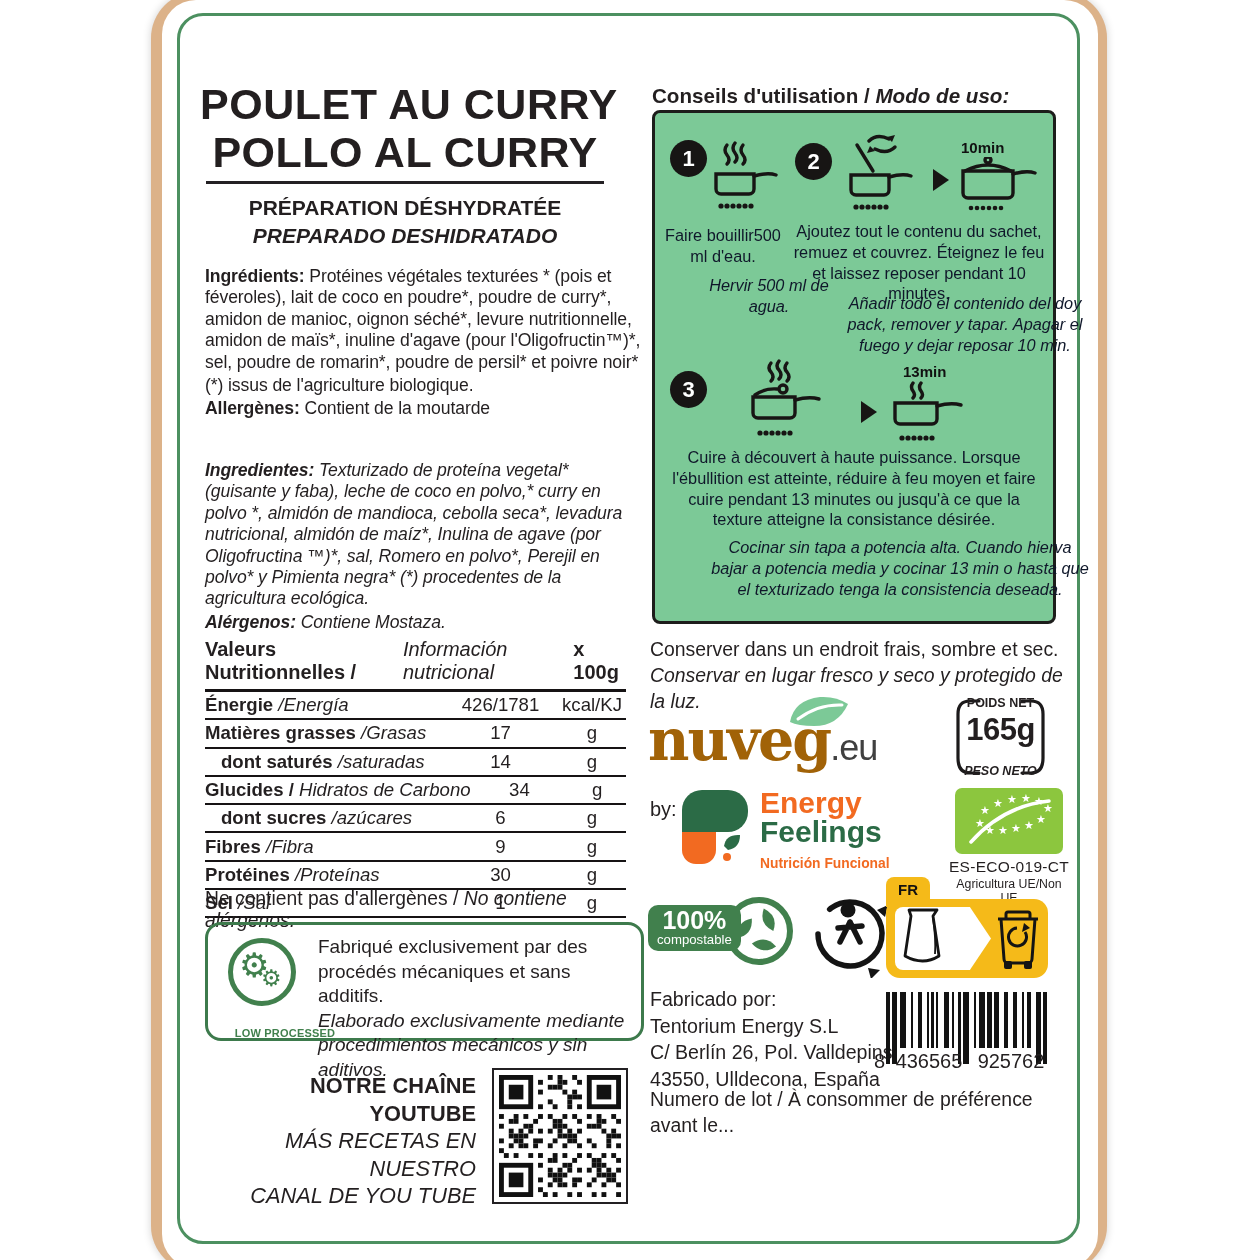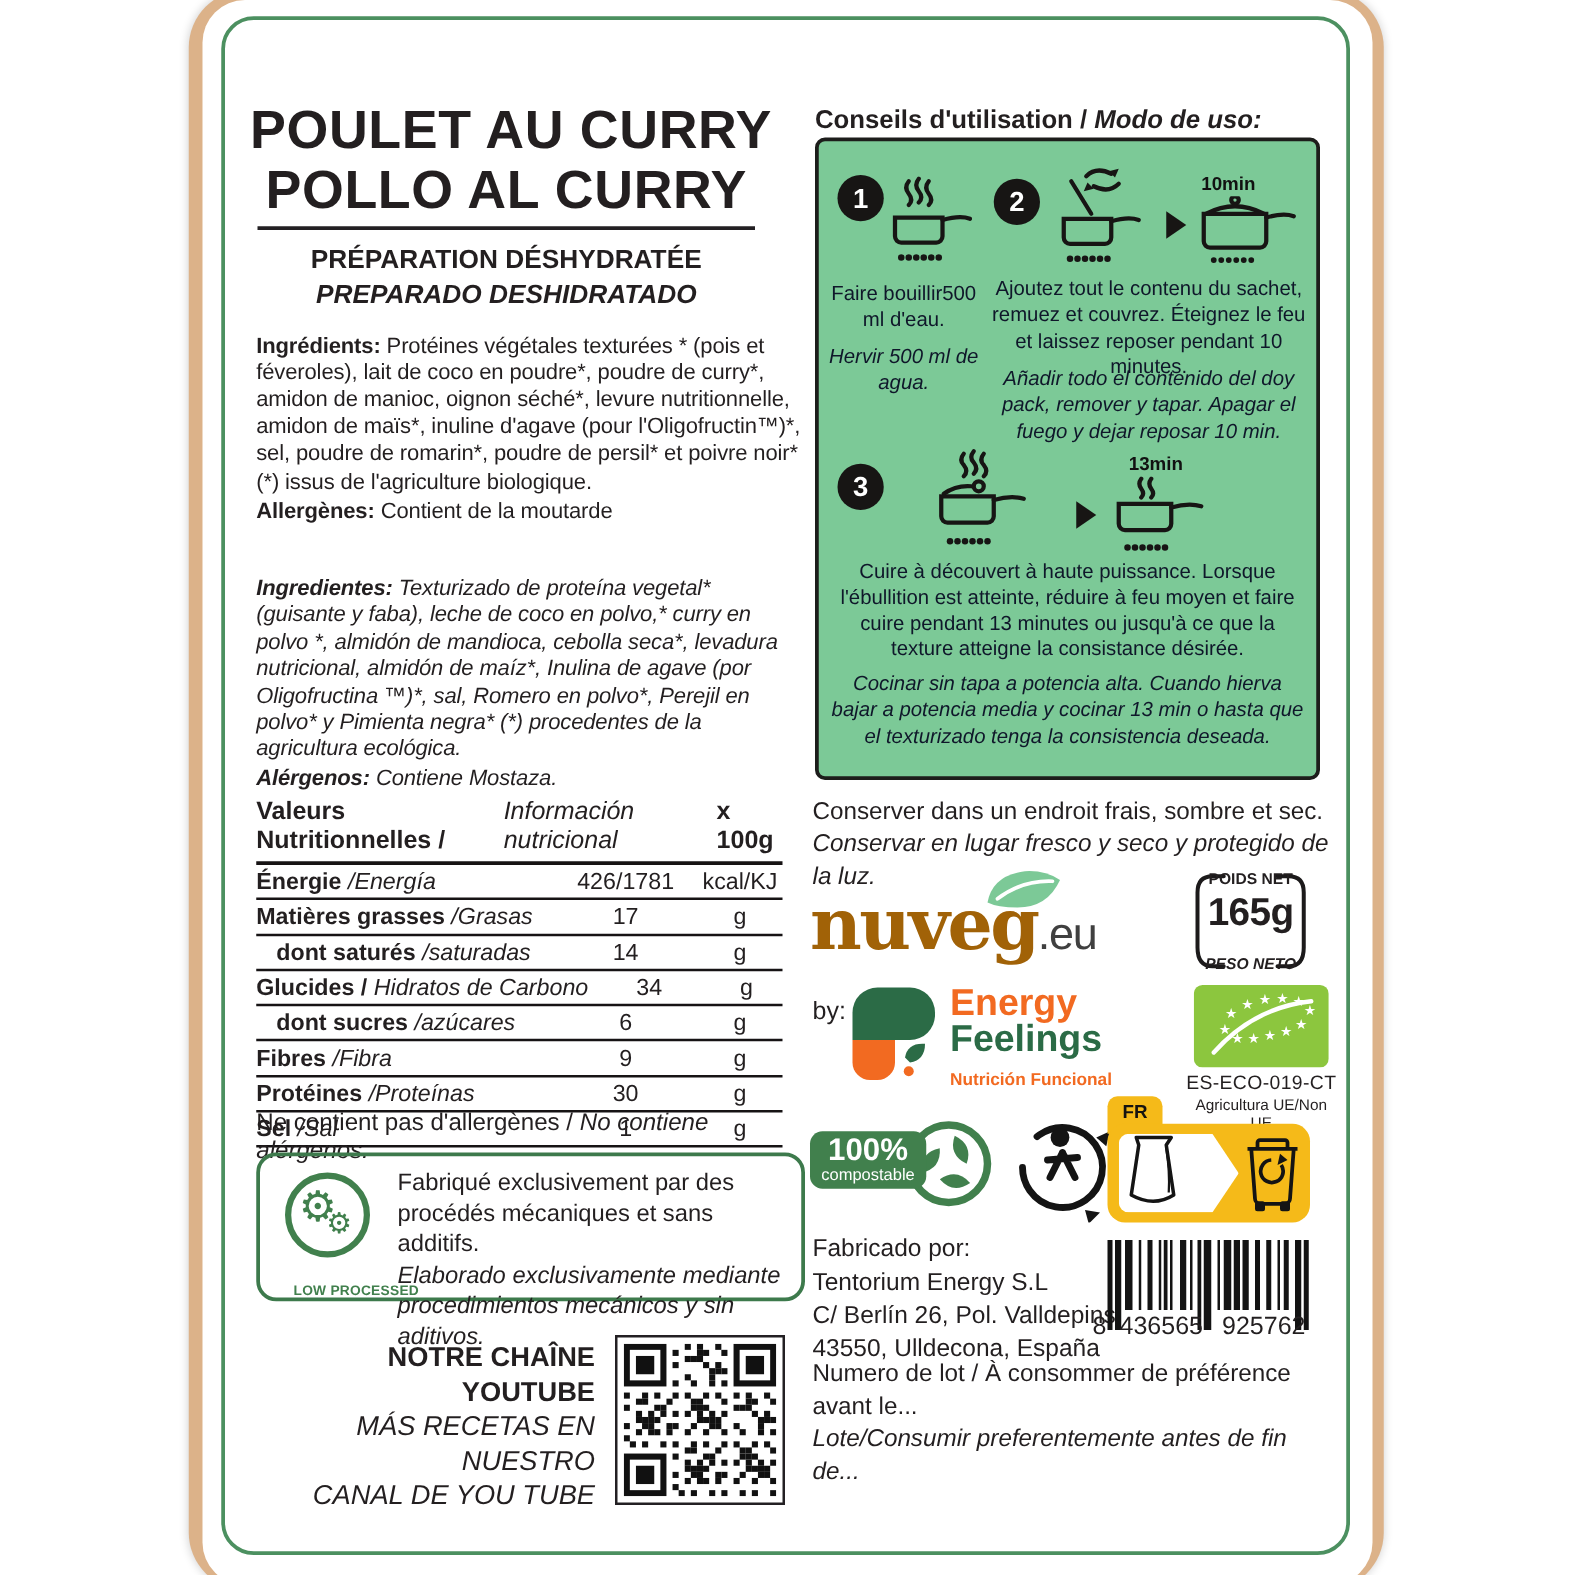--- a/index.html
+++ b/index.html
@@ -56,21 +56,21 @@
   .yt .es{font-style:italic;}
   .qr-box{left:492px;top:1068px;width:132px;height:132px;border:2px solid #232023;background:#fff;}
   .qr-box svg{position:absolute;left:5px;top:5px;}
 
   
   .usage-header{left:652px;top:84px;font-size:20.6px;font-weight:bold;}
   .usage-header .es{font-style:italic;}
   .greenbox{left:652px;top:110px;width:398px;height:508px;background:#7cc997;border:3px solid #1d1d1b;border-radius:8px;}
   .stepnum{position:absolute;width:37px;height:37px;background:#171514;color:#fff;border-radius:50%;text-align:center;line-height:37px;font-size:22px;font-weight:bold;}
   .gb-txt{position:absolute;text-align:center;font-size:16.3px;line-height:20.8px;color:#0f172a;}
-  .gb-es{font-style:italic;}
+  .gb-es{font-style:italic;margin-left:46px;}
   .gb-time{position:absolute;font-size:15px;font-weight:bold;color:#111;}
   .tri-right{position:absolute;width:0;height:0;border-left:16px solid #171514;border-top:11px solid transparent;border-bottom:11px solid transparent;}
 
   .storage{left:650px;top:636px;width:420px;font-size:19.4px;line-height:26px;}
   .storage .es{font-style:italic;}
 
   
   .nuveg{left:648px;top:706px;width:300px;}
   .nuveg .name{font-family:"DejaVu Serif",serif;font-weight:bold;font-size:57px;letter-spacing:-2px;color:#a16207;}
   .nuveg .tld{font-size:36px;color:#404040;letter-spacing:-1px;}
@@ -697,15 +697,14 @@
       </div>
     <div class="bc-digits">
       <span class="bc-d1">8</span>
       <span class="bc-d2">436565</span>
       <span class="bc-d3">925762</span>
     </div>
   </div>
 
   <div class="abs lot">
     <div>Numero de lot / À consommer de préférence avant le...</div>
-    <div class="es">Lote/Consumir preferentemente antes de fin de...</div>
   </div>
 </div>
 
 </body></html>

